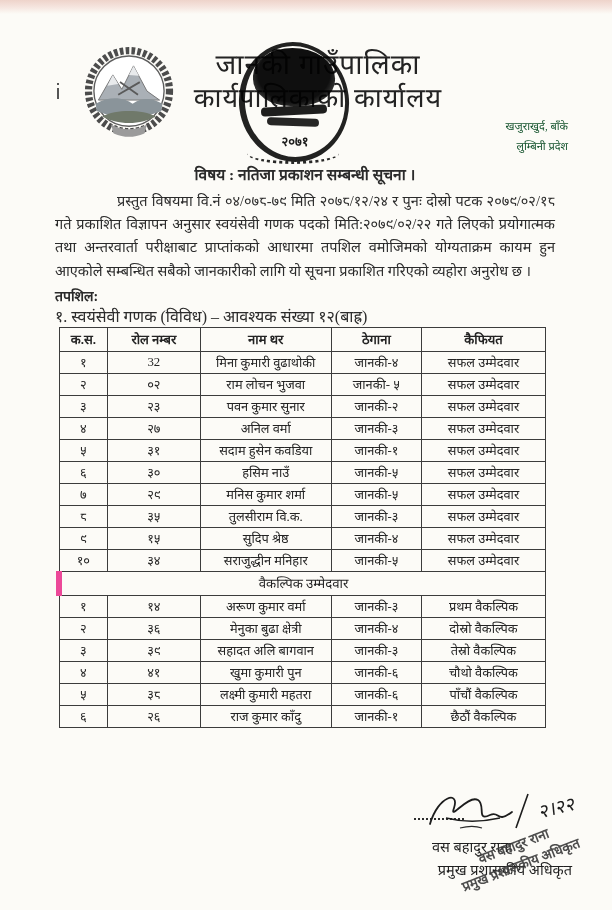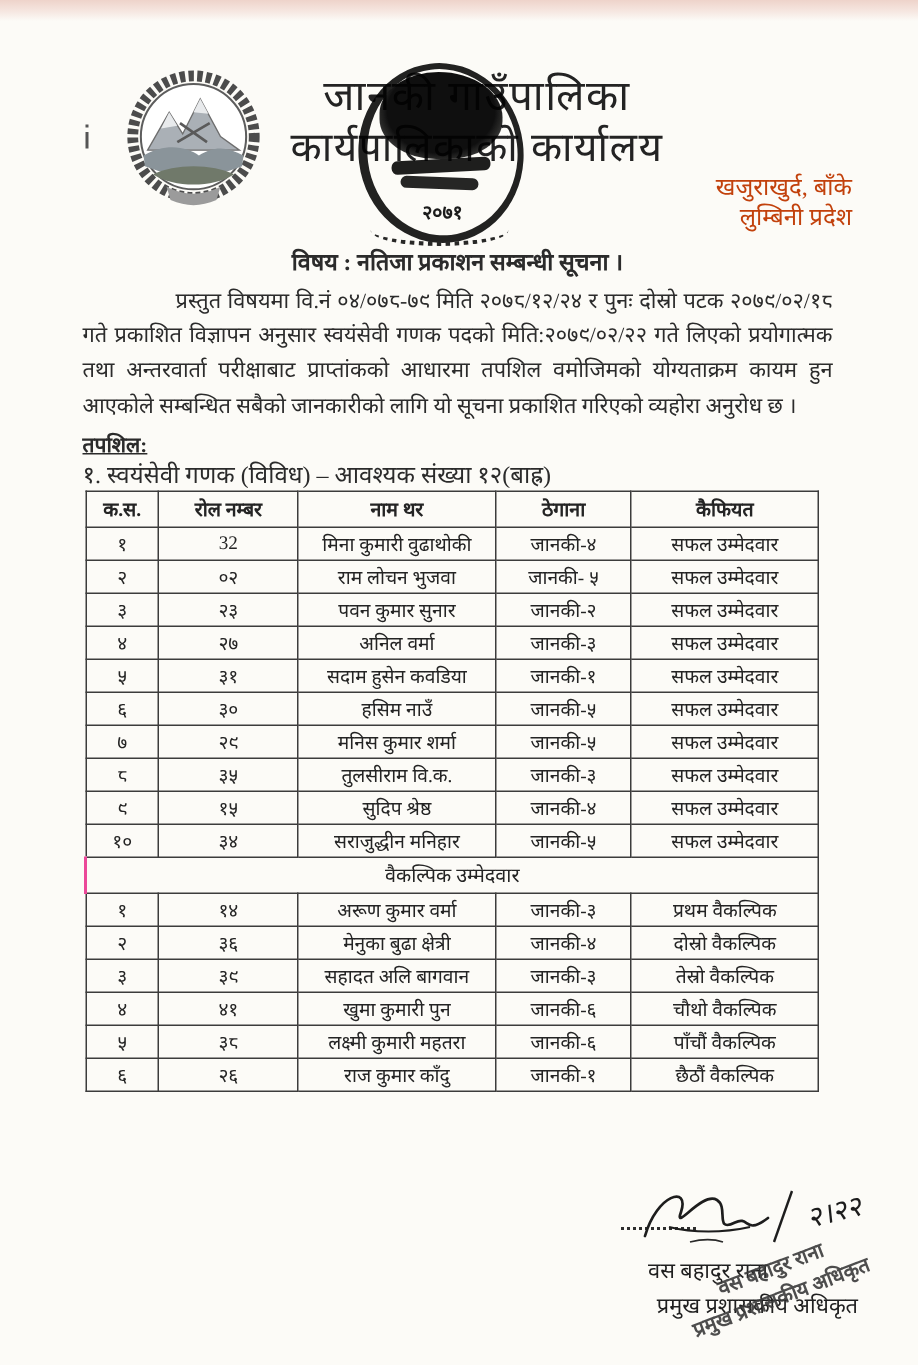--- a/index.html
+++ b/index.html
@@ -13,51 +13,51 @@
     background:linear-gradient(180deg,#eed3ca 0%,#f6e7e1 55%,rgba(252,251,247,0) 100%);}
   .scan-tick{position:absolute;left:57px;top:88px;width:2px;height:11px;background:#555;}
   .scan-tick::before{content:"";position:absolute;top:-5px;left:0;width:2px;height:2px;background:#555;}
 
   
   .hdr{position:absolute;top:0;left:0;width:100%;height:160px;}
   .emblem{position:absolute;left:84px;top:42px;width:90px;height:100px;}
   .org{position:absolute;left:168px;top:48px;width:300px;text-align:center;line-height:1.22;color:#232323;}
   .org .l1{font-size:28px;letter-spacing:1px;}
   .org .l2{font-size:27px;letter-spacing:1px;}
-  .addr{position:absolute;right:44px;top:116px;text-align:right;font-size:16px;line-height:20px;color:#c2410c;}
+  .addr{position:absolute;right:44px;top:116px;text-align:right;font-size:11px;line-height:20px;color:#14532d;}
 
   
   .stamp{position:absolute;left:237px;top:40px;width:116px;height:126px;mix-blend-mode:multiply;opacity:.94;z-index:3;}
   .stamp .ring{position:absolute;inset:2px 4px 4px 2px;border-radius:50%;border:4px solid #141414;
     border-left-width:6px;border-bottom-width:5px;transform:rotate(-7deg);}
   .stamp .blob{position:absolute;left:16px;top:8px;width:82px;height:58px;border-radius:48% 52% 44% 46%;
     background:radial-gradient(ellipse at 50% 45%,#000 62%,rgba(10,10,10,.8) 82%,rgba(20,20,20,.35) 100%);}
   .stamp .smear1{position:absolute;left:24px;top:66px;width:66px;height:9px;background:#101010;border-radius:4px;transform:rotate(-3deg);}
   .stamp .smear2{position:absolute;left:30px;top:78px;width:52px;height:8px;background:#181818;border-radius:4px;transform:rotate(2deg);}
   .stamp .yr{position:absolute;left:0;right:0;top:92px;text-align:center;font-size:13px;font-weight:bold;color:#0d0d0d;}
   .stamp .arc{position:absolute;left:10px;bottom:2px;width:92px;height:18px;border-bottom:3px dotted #1a1a1a;border-radius:50%;}
 
   
   .content{position:absolute;left:55px;right:57px;top:160px;}
   .ref1{font-size:13.5px;height:23px;}
   .ref2{font-size:13.5px;height:24px;display:flex;justify-content:space-between;}
   .subject{text-align:center;font-weight:bold;font-size:15.5px;margin:3px 0 5px 0;}
   .para{font-size:14.5px;line-height:23.2px;text-align:justify;text-indent:62px;margin:0;}
-  .tapasil{font-size:14px;font-weight:bold;text-decoration:underline;margin-top:3px;height:19px;}
+  .tapasil{font-size:14px;font-weight:bold;margin-top:3px;height:19px;}
   .section{font-size:16px;height:22px;}
 
   
   table.res{border-collapse:collapse;width:98%;margin-left:1px;table-layout:fixed;}
   table.res th,table.res td{border:1px solid #3c3c3c;font-size:12.8px;padding:1px 5px;
     height:19px;text-align:center;overflow:hidden;white-space:nowrap;color:#242424;}
   table.res{border:1.5px solid #333;}
   table.res th{font-weight:bold;font-size:13px;height:21px;}
   table.res td.al{text-align:center;}
   .c-sn{width:10%;} .c-roll{width:19%;} .c-name{width:27%;} .c-addr{width:18.5%;} .c-rem{width:25.5%;}
-  tr.altrow td{border-left:2px solid #ec4899;border-right:1px solid #3c3c3c;font-size:13.2px;height:21px;}
+  tr.altrow td{border-left:6px solid #ec4899;border-right:1px solid #3c3c3c;font-size:13.2px;height:21px;}
 
   
   .sig{position:absolute;left:0;top:792px;width:100%;height:118px;}
   .dots{position:absolute;right:148px;top:26px;width:50px;border-bottom:2.5px dotted #2e2e2e;}
   .squiggle{position:absolute;right:28px;top:-4px;width:168px;height:48px;}
   .scribble{position:absolute;right:36px;top:2px;font-size:19px;color:#1c1c1c;transform:rotate(-14deg) skewX(-8deg);
     font-family:"Liberation Serif",serif;}
   .sig-name{position:absolute;right:100px;top:44px;font-size:14.5px;color:#1f1f1f;}
   .sig-title{position:absolute;right:40px;top:67px;font-size:14.5px;color:#1f1f1f;}
   .sig-stamp{position:absolute;right:2px;top:44px;width:185px;text-align:center;

